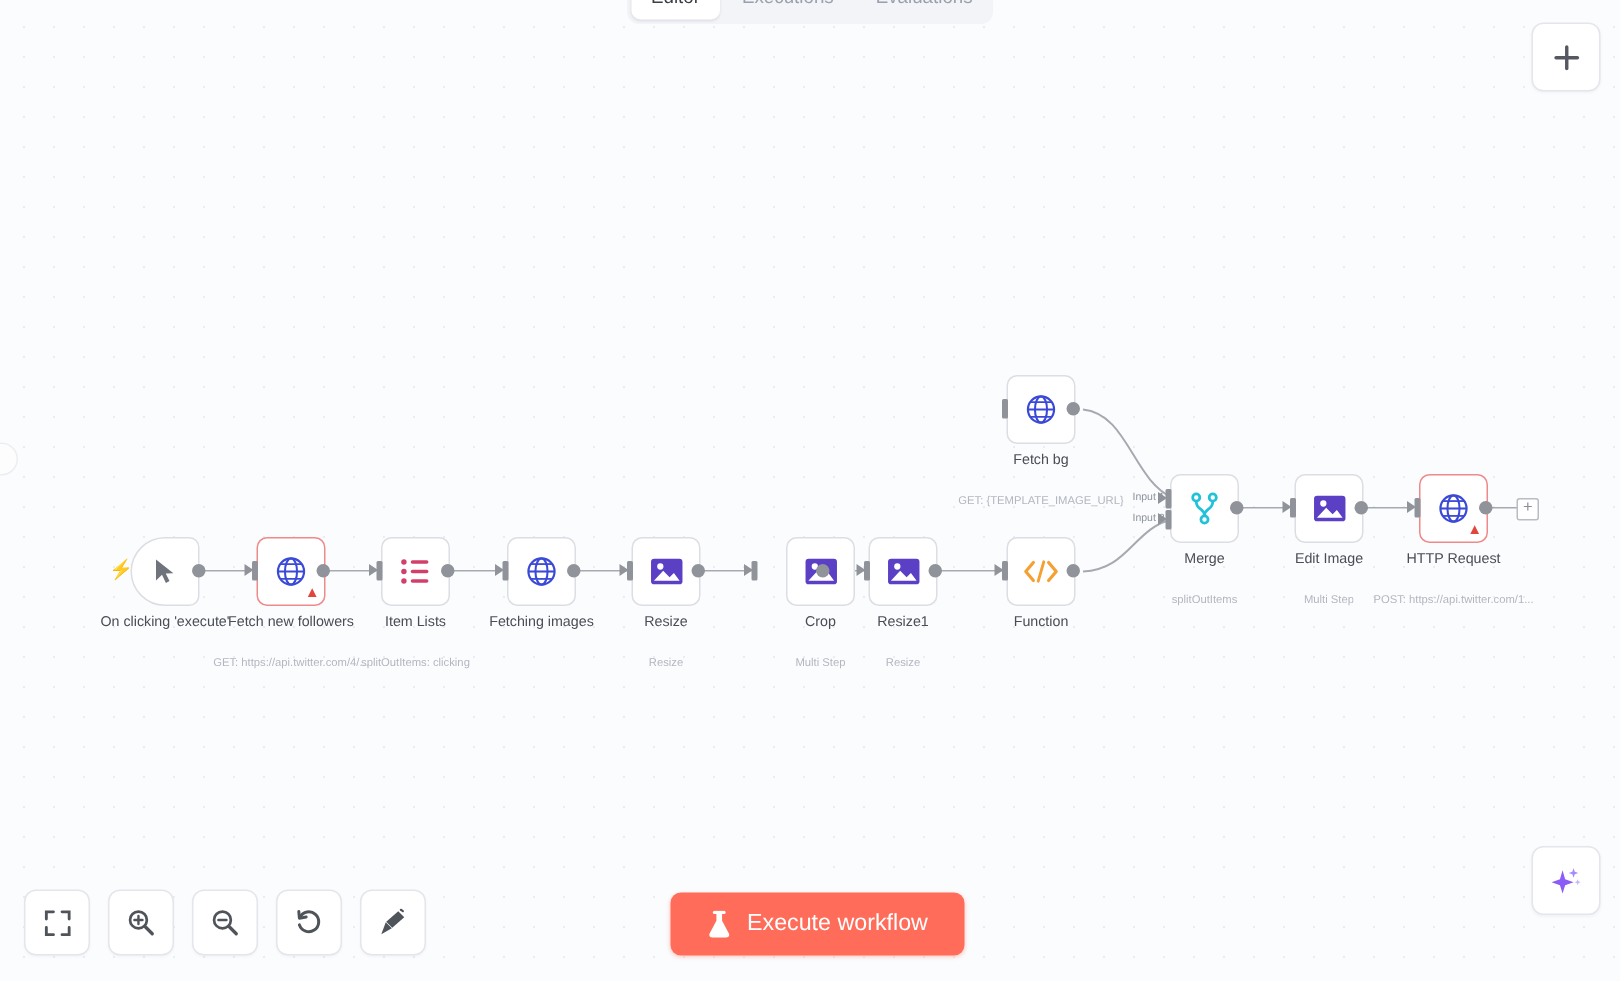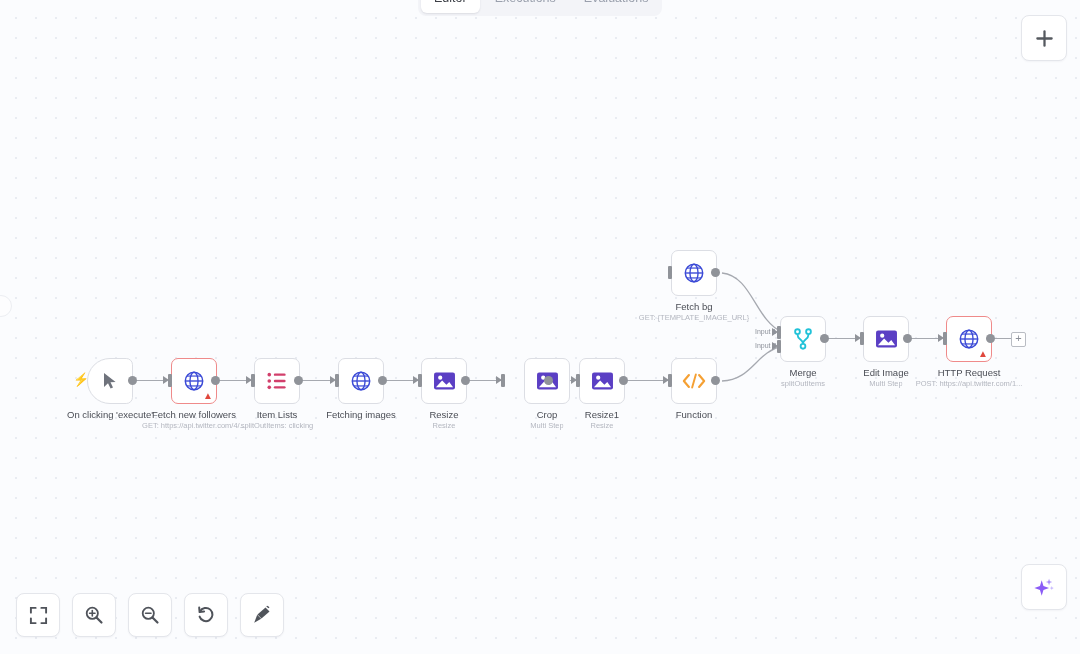--- a/index.html
+++ b/index.html
@@ -146,21 +146,21 @@
     left: 50%;
     transform: translateX(-50%);
     font-size: 9.5px;
     color: #4a4d55;
     white-space: nowrap;
     text-align: center;
     line-height: 12px;
   }
   .node-sub {
     position: absolute;
-    top: 62px;
+    top: 78px;
     left: 50%;
     transform: translateX(-50%);
     font-size: 7.5px;
     color: #b3b6bf;
     white-space: nowrap;
     text-align: right;
     max-width: 130px;
     overflow: hidden;
     text-overflow: ellipsis;
   }
@@ -500,14 +500,21 @@
     </div>
     <div class="sq-btn">
       <svg width="20" height="20" viewBox="0 0 20 20">
         <path d="M13.5 2.5 L17.5 6.5 L9.5 13.5 L5.5 9.5 Z" fill="#4f535a"></path>
         <path d="M5.2 9.8 L2.2 17.8 L9.2 13.8 Z" fill="#4f535a"></path>
         <line x1="15.2" y1="1.5" x2="16.6" y2="2.4" stroke="#4f535a" stroke-width="1.4" stroke-linecap="round"></line>
       </svg>
     </div>
   </div>
 
+  <button id="execute-workflow-button">
+    <svg width="17" height="19" viewBox="0 0 18 20">
+      <path d="M7 1.5 L7 7.2 L2.2 16.2 C1.5 17.5 2.4 19 3.9 19 L14.1 19 C15.6 19 16.5 17.5 15.8 16.2 L11 7.2 L11 1.5 Z" fill="#ffffff"></path>
+      <line x1="5.6" y1="1.3" x2="12.4" y2="1.3" stroke="#ffffff" stroke-width="2.2" stroke-linecap="round"></line>
+    </svg>
+    <span>Execute workflow</span>
+  </button>
 
 </div>
 
 </body></html>

